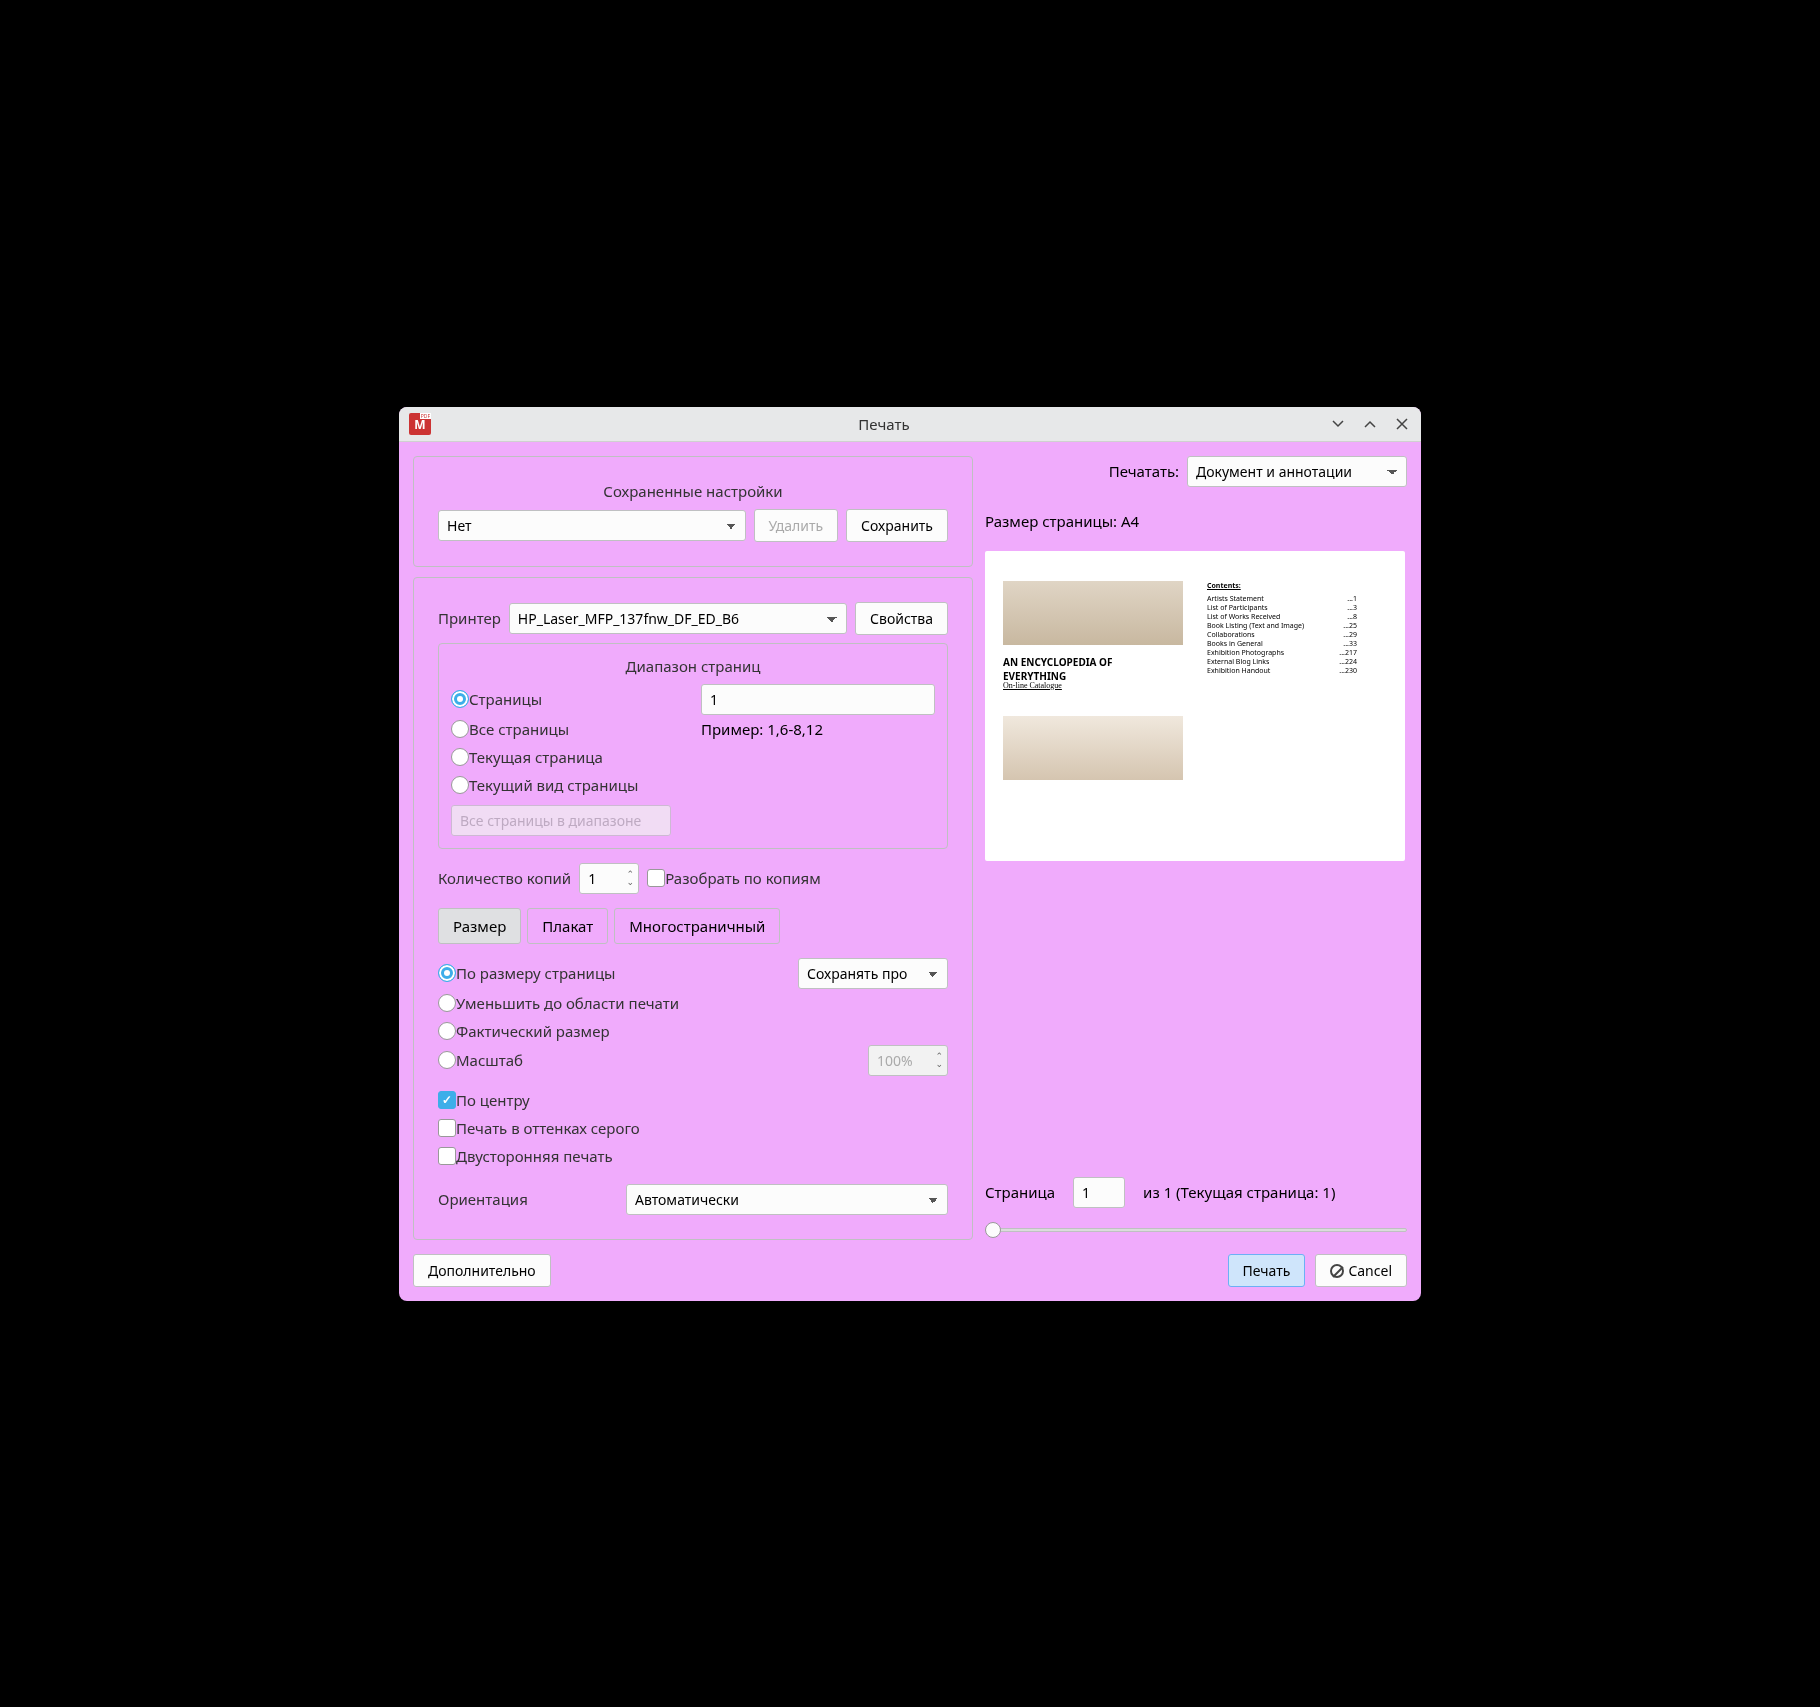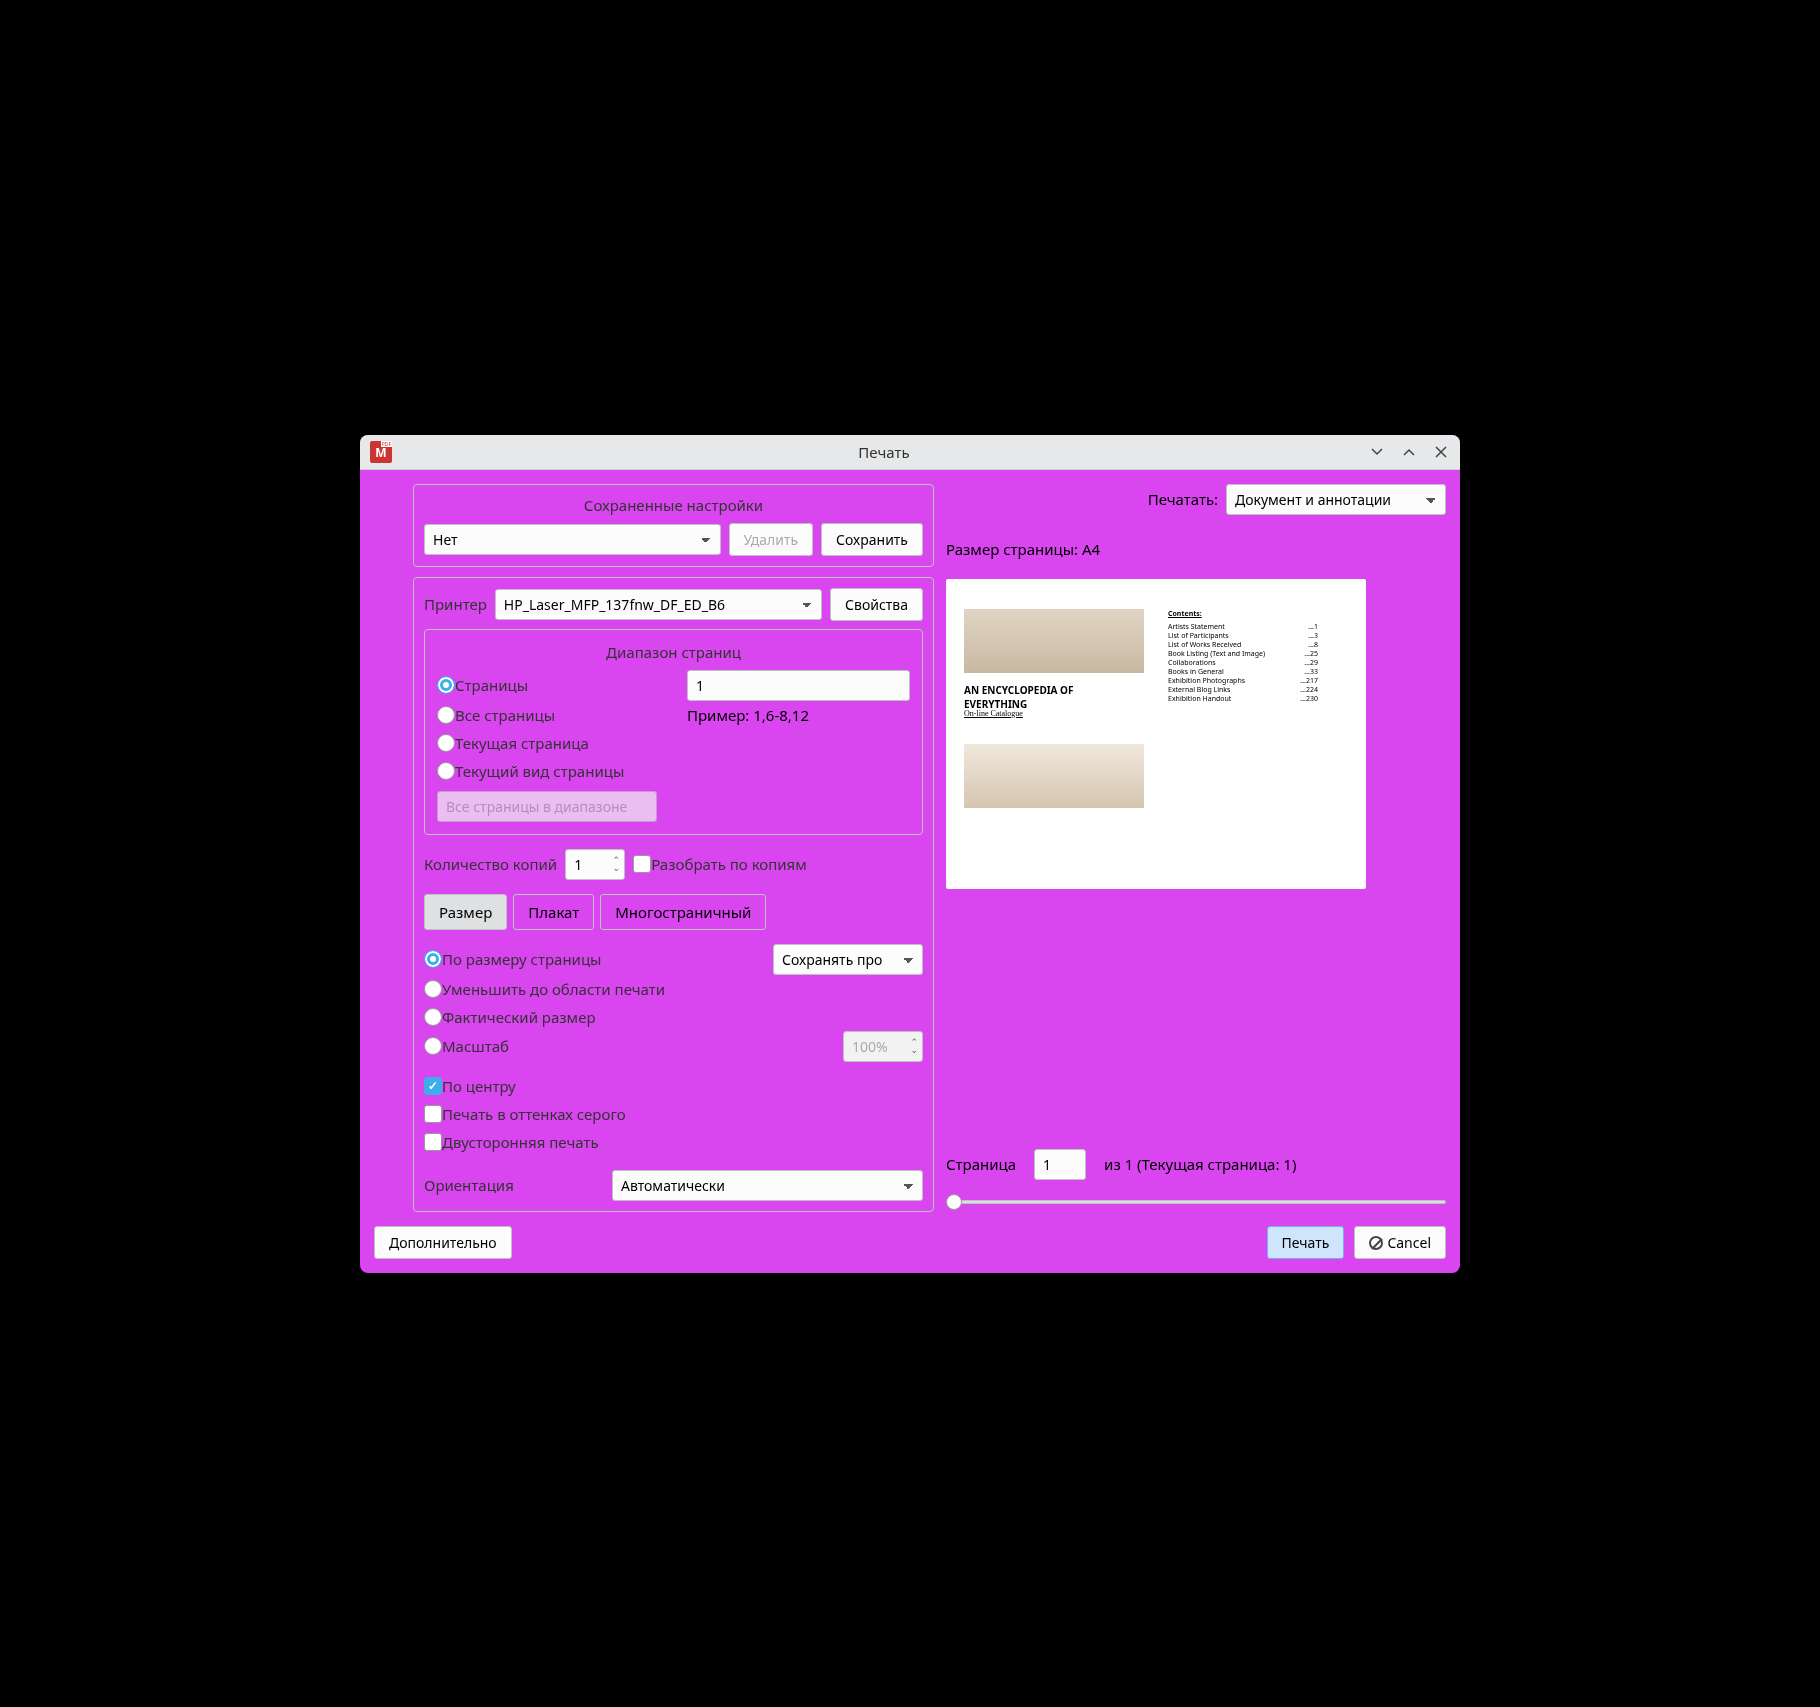--- a/index.html
+++ b/index.html
@@ -1,28 +1,28 @@
 <!DOCTYPE html>
 <html><head>
 <meta charset="utf-8">
 <style>
 * { box-sizing: border-box; margin: 0; padding: 0; font-family: "Noto Sans", "Segoe UI", sans-serif; }
 body { background: #000; display: flex; align-items: center; justify-content: center; min-height: 100vh; }
-.window { background: #d946ef; width: 1100px; border-radius: 8px; overflow: hidden; }
+.window { background: #f0abfc; width: 1022px; border-radius: 8px; overflow: hidden; }
 .titlebar { display: flex; align-items: center; padding: 6px 10px; background: #e7e8e9; border-bottom: 1px solid #d0d0d0; }
 .titlebar .app-icon { width: 22px; height: 22px; background: #cc3333; position: relative; border-radius: 2px; margin-right: 8px; }
 .titlebar .app-icon::before { content:"M"; color:#fff; font-weight:bold; font-size:12px; position:absolute; left:50%; top:50%; transform:translate(-50%,-50%); }
 .titlebar .app-icon::after { content:"PDF"; color:#cc3333; background:#fff; font-size:5px; position:absolute; top:0; right:0; padding:0 1px; }
 .titlebar .title { flex:1; text-align:center; font-size:15px; color:#333; }
 .titlebar .winbtns { display:flex; gap:14px; }
 .titlebar .winbtn { width:18px; height:18px; display:flex; align-items:center; justify-content:center; cursor:pointer; }
 .content { display:flex; padding:14px; gap:12px; }
 .left-col { flex:0 0 560px; display:flex; flex-direction:column; gap:10px; }
 .right-col { flex:1; display:flex; flex-direction:column; }
-.groupbox { border:1px solid #bfc0c2; border-radius:4px; padding:10px;margin-left:39px; }
+.groupbox { border:1px solid #bfc0c2; border-radius:4px; padding:24px; }
 .gb-title { text-align:center; font-size:15px; margin-bottom:8px; color:#333; }
 .row { display:flex; align-items:center; gap:8px; }
 select, input[type=text], .spin { background:#fcfcfc; border:1px solid #bfc0c2; border-radius:3px; padding:5px 8px; font-size:14px; }
 select { appearance:none; background-image: linear-gradient(45deg, transparent 50%, #555 50%), linear-gradient(135deg, #555 50%, transparent 50%); background-position: calc(100% - 14px) 13px, calc(100% - 9px) 13px; background-size: 5px 5px, 5px 5px; background-repeat:no-repeat; padding-right:28px; }
 button { background:#fcfcfc; border:1px solid #bfc0c2; border-radius:3px; padding:6px 14px; font-size:14px; cursor:pointer; }
 button:disabled { color:#aaa; cursor:default; }
 button.primary { background:#cfe5fb; border-color:#6cb0f5; }
 .radio, .check { display:flex; align-items:center; font-size:15px; color:#333; padding:4px 0; }
 .radio-dot { width:18px; height:18px; border:1px solid #999; border-radius:50%; background:#fff; display:flex; align-items:center; justify-content:center; }
 .radio-dot.sel { border-color:#3daee9; box-shadow:inset 0 0 0 2px #fff; background:#3daee9; }

